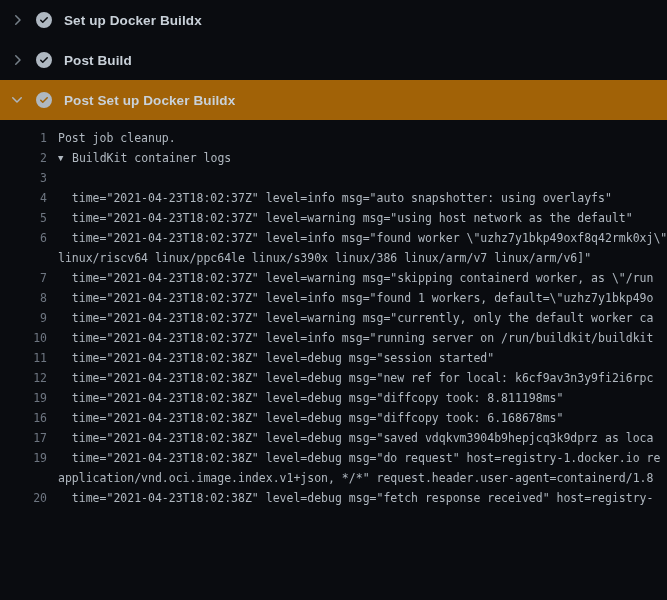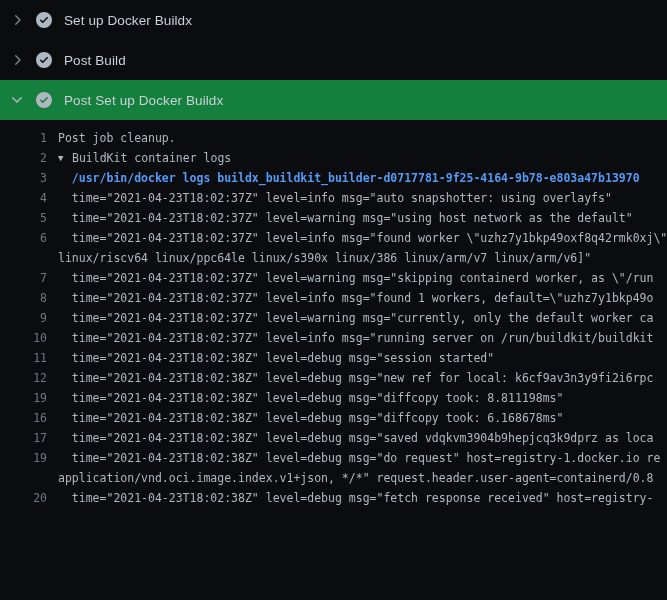--- a/index.html
+++ b/index.html
@@ -9,22 +9,23 @@
     font-family:"Liberation Sans", sans-serif;
     position:relative;
   }
   
   #steps { width:667px; }
   .step-row {
     height:40px;
     display:flex;
     align-items:center;
     cursor:pointer;
-  }
-  .step-row.expanded { background:#15803d; }
+    font-weight:bold;
+  }
+  .step-row.expanded { background:#a16207; }
   .chev {
     width:16px; height:16px;
     margin-left:9px;
     display:inline-flex; align-items:center; justify-content:center;
     color:#768089;
     flex:0 0 16px;
   }
   .step-row.expanded .chev { color:#aeb6bf; }
   .chev svg { display:block; }
   .chev .i-down { display:none; }
@@ -124,21 +125,20 @@
     <span class="txt">Post job cleanup.</span>
   </div>
 
   <div class="row group">
     <span class="num">2</span>
     <span class="txt"><span class="caret">▼</span><span>BuildKit container logs</span></span>
   </div>
 
   <div class="row cmd">
     <span class="num">3</span>
-    <span class="txt">  /usr/bin/docker logs buildx_buildkit_builder-d0717781-9f25-4164-9b78-e803a47b13970</span>
   </div>
 
   <div class="row plain">
     <span class="num">4</span>
     <span class="txt">  time="2021-04-23T18:02:37Z" level=info msg="auto snapshotter: using overlayfs"</span>
   </div>
 
   <div class="row plain">
     <span class="num">5</span>
     <span class="txt">  time="2021-04-23T18:02:37Z" level=warning msg="using host network as the default"</span>
@@ -202,21 +202,21 @@
   </div>
 
 
   <div class="row plain">
     <span class="num">19</span>
     <span class="txt">  time="2021-04-23T18:02:38Z" level=debug msg="do request" host=registry-1.docker.io re</span>
   </div>
 
   <div class="row wrap">
     <span class="num"></span>
-    <span class="txt">application/vnd.oci.image.index.v1+json, */*" request.header.user-agent=containerd/0.8</span>
+    <span class="txt">application/vnd.oci.image.index.v1+json, */*" request.header.user-agent=containerd/1.8</span>
   </div>
 
   <div class="row plain">
     <span class="num">20</span>
     <span class="txt">  time="2021-04-23T18:02:38Z" level=debug msg="fetch response received" host=registry-</span>
   </div>
 </div>
 </div>
 
 </body></html>

